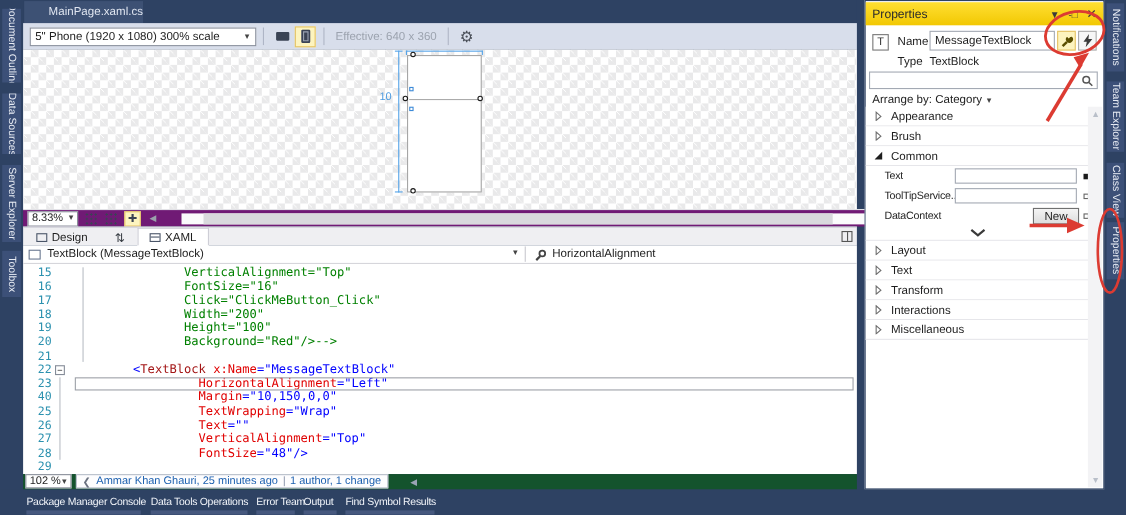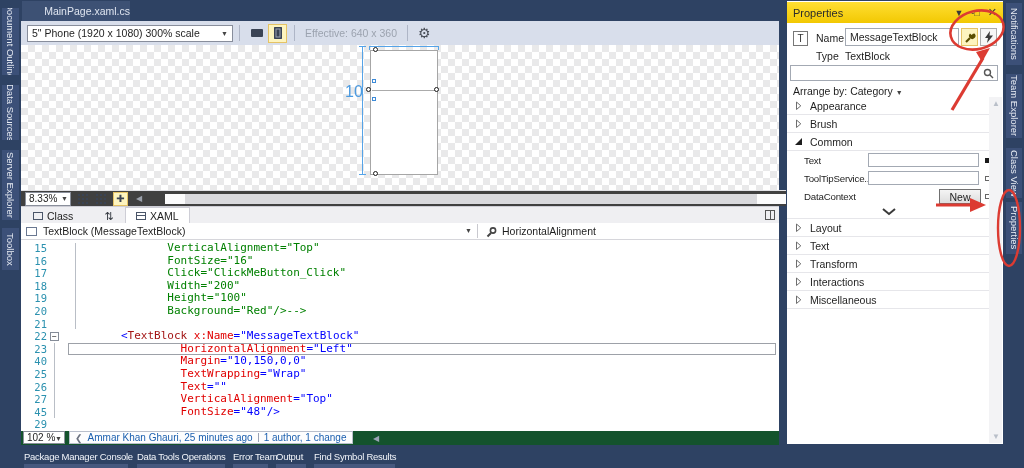--- a/index.html
+++ b/index.html
@@ -30,23 +30,23 @@
   #gear-icon { color:#4A4F58; font-size:14px; margin-left:4px; }
 
   #designer { position:absolute; left:0; top:45px; width:758px; height:145px; background-color:#fff;
     background-image:linear-gradient(45deg,#E9E9EA 25%,transparent 25%,transparent 75%,#E9E9EA 75%),linear-gradient(45deg,#E9E9EA 25%,transparent 25%,transparent 75%,#E9E9EA 75%);
     background-size:14px 14px; background-position:0 0,7px 7px; }
   #phone-canvas { position:absolute; left:349px; top:5px; width:68px; height:125px; background:#fff; border:1px solid #A6A6A6; }
   #tb-line { position:absolute; left:1px; right:1px; top:39px; border-top:1px solid #ABABAB; }
   .handle { position:absolute; width:5px; height:5px; border:1.5px solid #1A1A1A; border-radius:50%; background:#fff; }
   .bluesq { position:absolute; width:4px; height:4px; border:1px solid #3C8AD8; background:#fff; }
   .dim-line { position:absolute; background:#55A3E8; }
-  #margin-label { position:absolute; color:#4D9BE0; font-size:16px; }
-
-  #zoom-row { position:absolute; left:0; top:190px; width:910px; height:16px; background:#404040; display:flex; align-items:center; border-top:1px solid #E2E2E6; font-size:10px; }
+  #margin-label { position:absolute; color:#4D9BE0; font-size:10px; }
+
+  #zoom-row { position:absolute; left:0; top:190px; width:910px; height:16px; background:#701a75; display:flex; align-items:center; border-top:1px solid #E2E2E6; font-size:10px; }
   #zoom-select { margin-left:4px; width:46px; height:14px; border:1px solid #8A8F9B; background:#fff; display:flex; align-items:center; padding:0 3px; position:relative; color:#1E1E1E; }
   #zoom-select .dd-arrow { position:absolute; right:2px; font-size:7px; color:#444; }
   .grid-ico { width:12px; height:12px; margin-left:6px;
     background-image:radial-gradient(#3A4354 34%, transparent 36%); background-size:4px 4px; }
   #snap-btn { width:15px; height:14px; margin-left:6px; background:#FDF4BF; border:1px solid #E5C365; display:flex; align-items:center; justify-content:center; color:#3A4354; font-size:10px; }
   #scroll-left-arrow { color:#9aa0ab; font-size:8px; margin-left:8px; }
   #dz-scroll { position:absolute; left:144px; right:2px; top:3px; height:10px; background:#FBFBFC; }
   #dz-thumb { position:absolute; left:20px; width:572px; top:0; height:10px; background:#D9D9DD; }
 
   #split-row { position:absolute; left:0; top:206px; width:758px; height:17px; background:#EFEFF2; border-top:1px solid #CECED6; font-size:10.5px; }
@@ -188,21 +188,21 @@
     <div id="snap-btn">✚</div>
     <span id="scroll-left-arrow">◀</span>
     <div id="dz-scroll">
         <div id="dz-thumb"></div>
       </div>
   </div>
 
   <div id="split-row">
     <div id="design-tab">
       <div class="mini-ico"></div>
-      <span>Class</span>
+      <span>Design</span>
     </div>
     <div id="swap-btn">⇅</div>
     <div id="xaml-tab">
       <div class="mini-ico grid"></div>
       <span>XAML</span>
     </div>
     <div id="pane-ico"></div>
   </div>
 
   <div id="breadcrumb">
@@ -225,21 +225,21 @@
         <div class="lineno">18</div>
         <div class="lineno">19</div>
         <div class="lineno">20</div>
         <div class="lineno">21</div>
         <div class="lineno">22</div>
         <div class="lineno">23</div>
         <div class="lineno">40</div>
         <div class="lineno">25</div>
         <div class="lineno">26</div>
         <div class="lineno">27</div>
-        <div class="lineno">45</div>
+        <div class="lineno">28</div>
         <div class="lineno">29</div>
       </div>
     <div id="outline-line-1"></div>
     <div id="outline-line-2"></div>
     <div id="collapse-box">−</div>
     <div id="code-lines">
         <div class="code-line" style="padding-left: 99.3px;"><span class="tk-comment">VerticalAlignment="Top"</span></div>
         <div class="code-line" style="padding-left: 99.3px;"><span class="tk-comment">FontSize="16"</span></div>
         <div class="code-line" style="padding-left: 99.3px;"><span class="tk-comment">Click="ClickMeButton_Click"</span></div>
         <div class="code-line" style="padding-left: 99.3px;"><span class="tk-comment">Width="200"</span></div>

